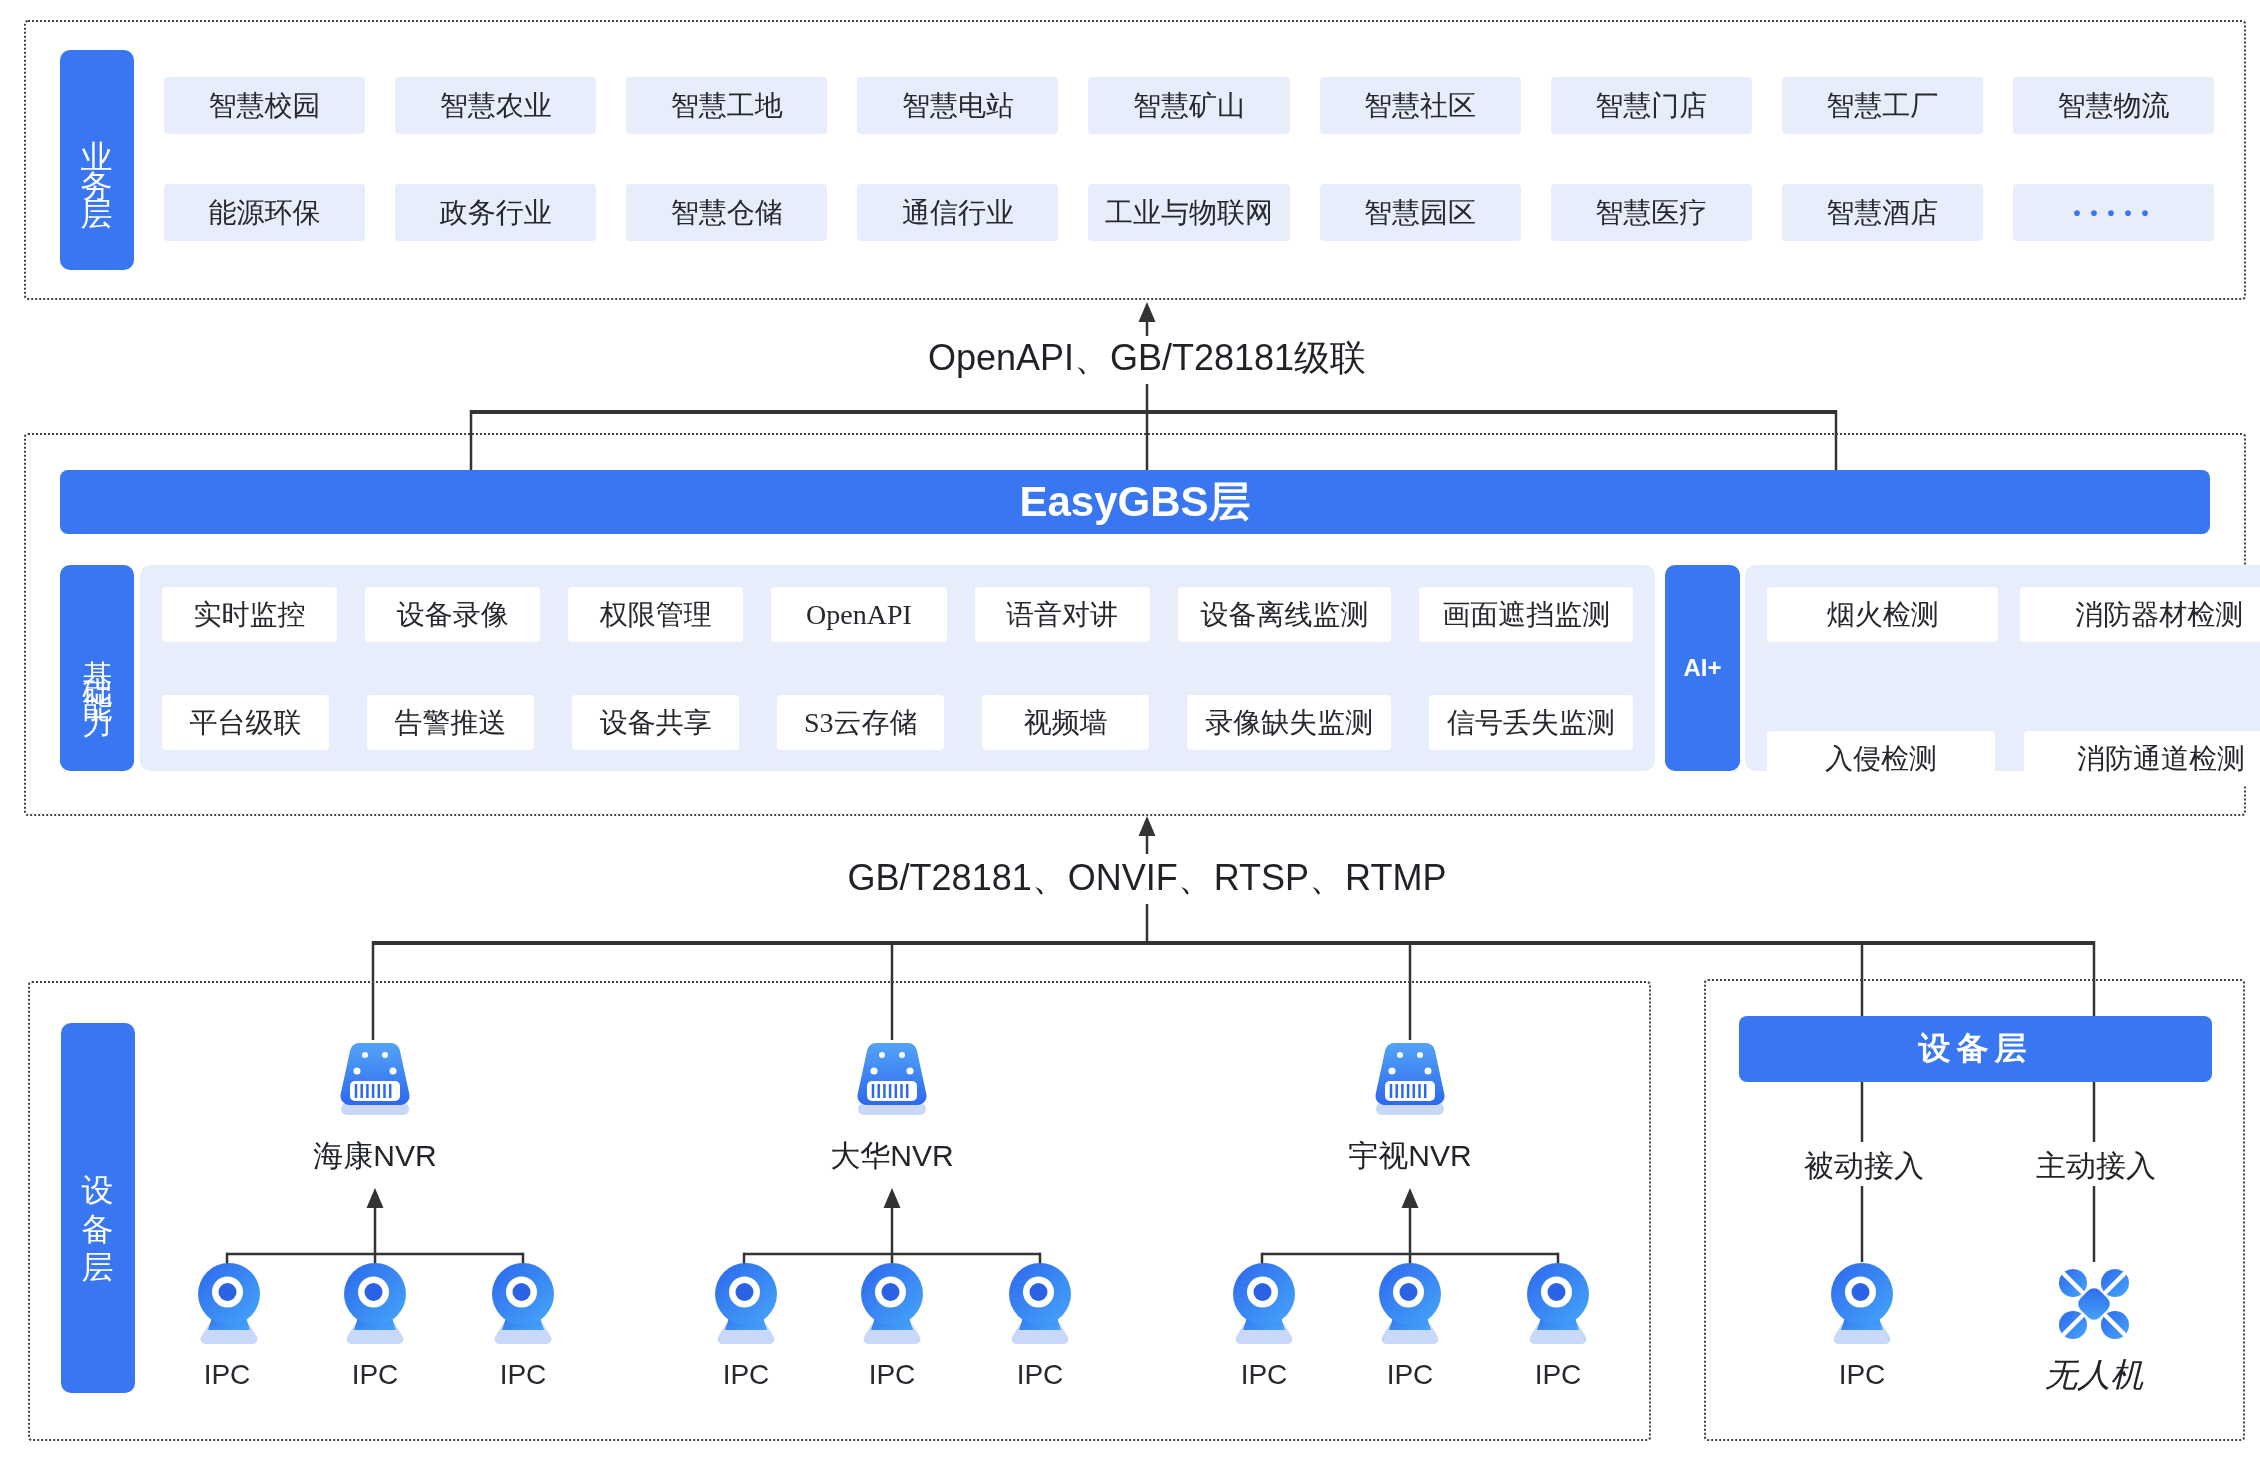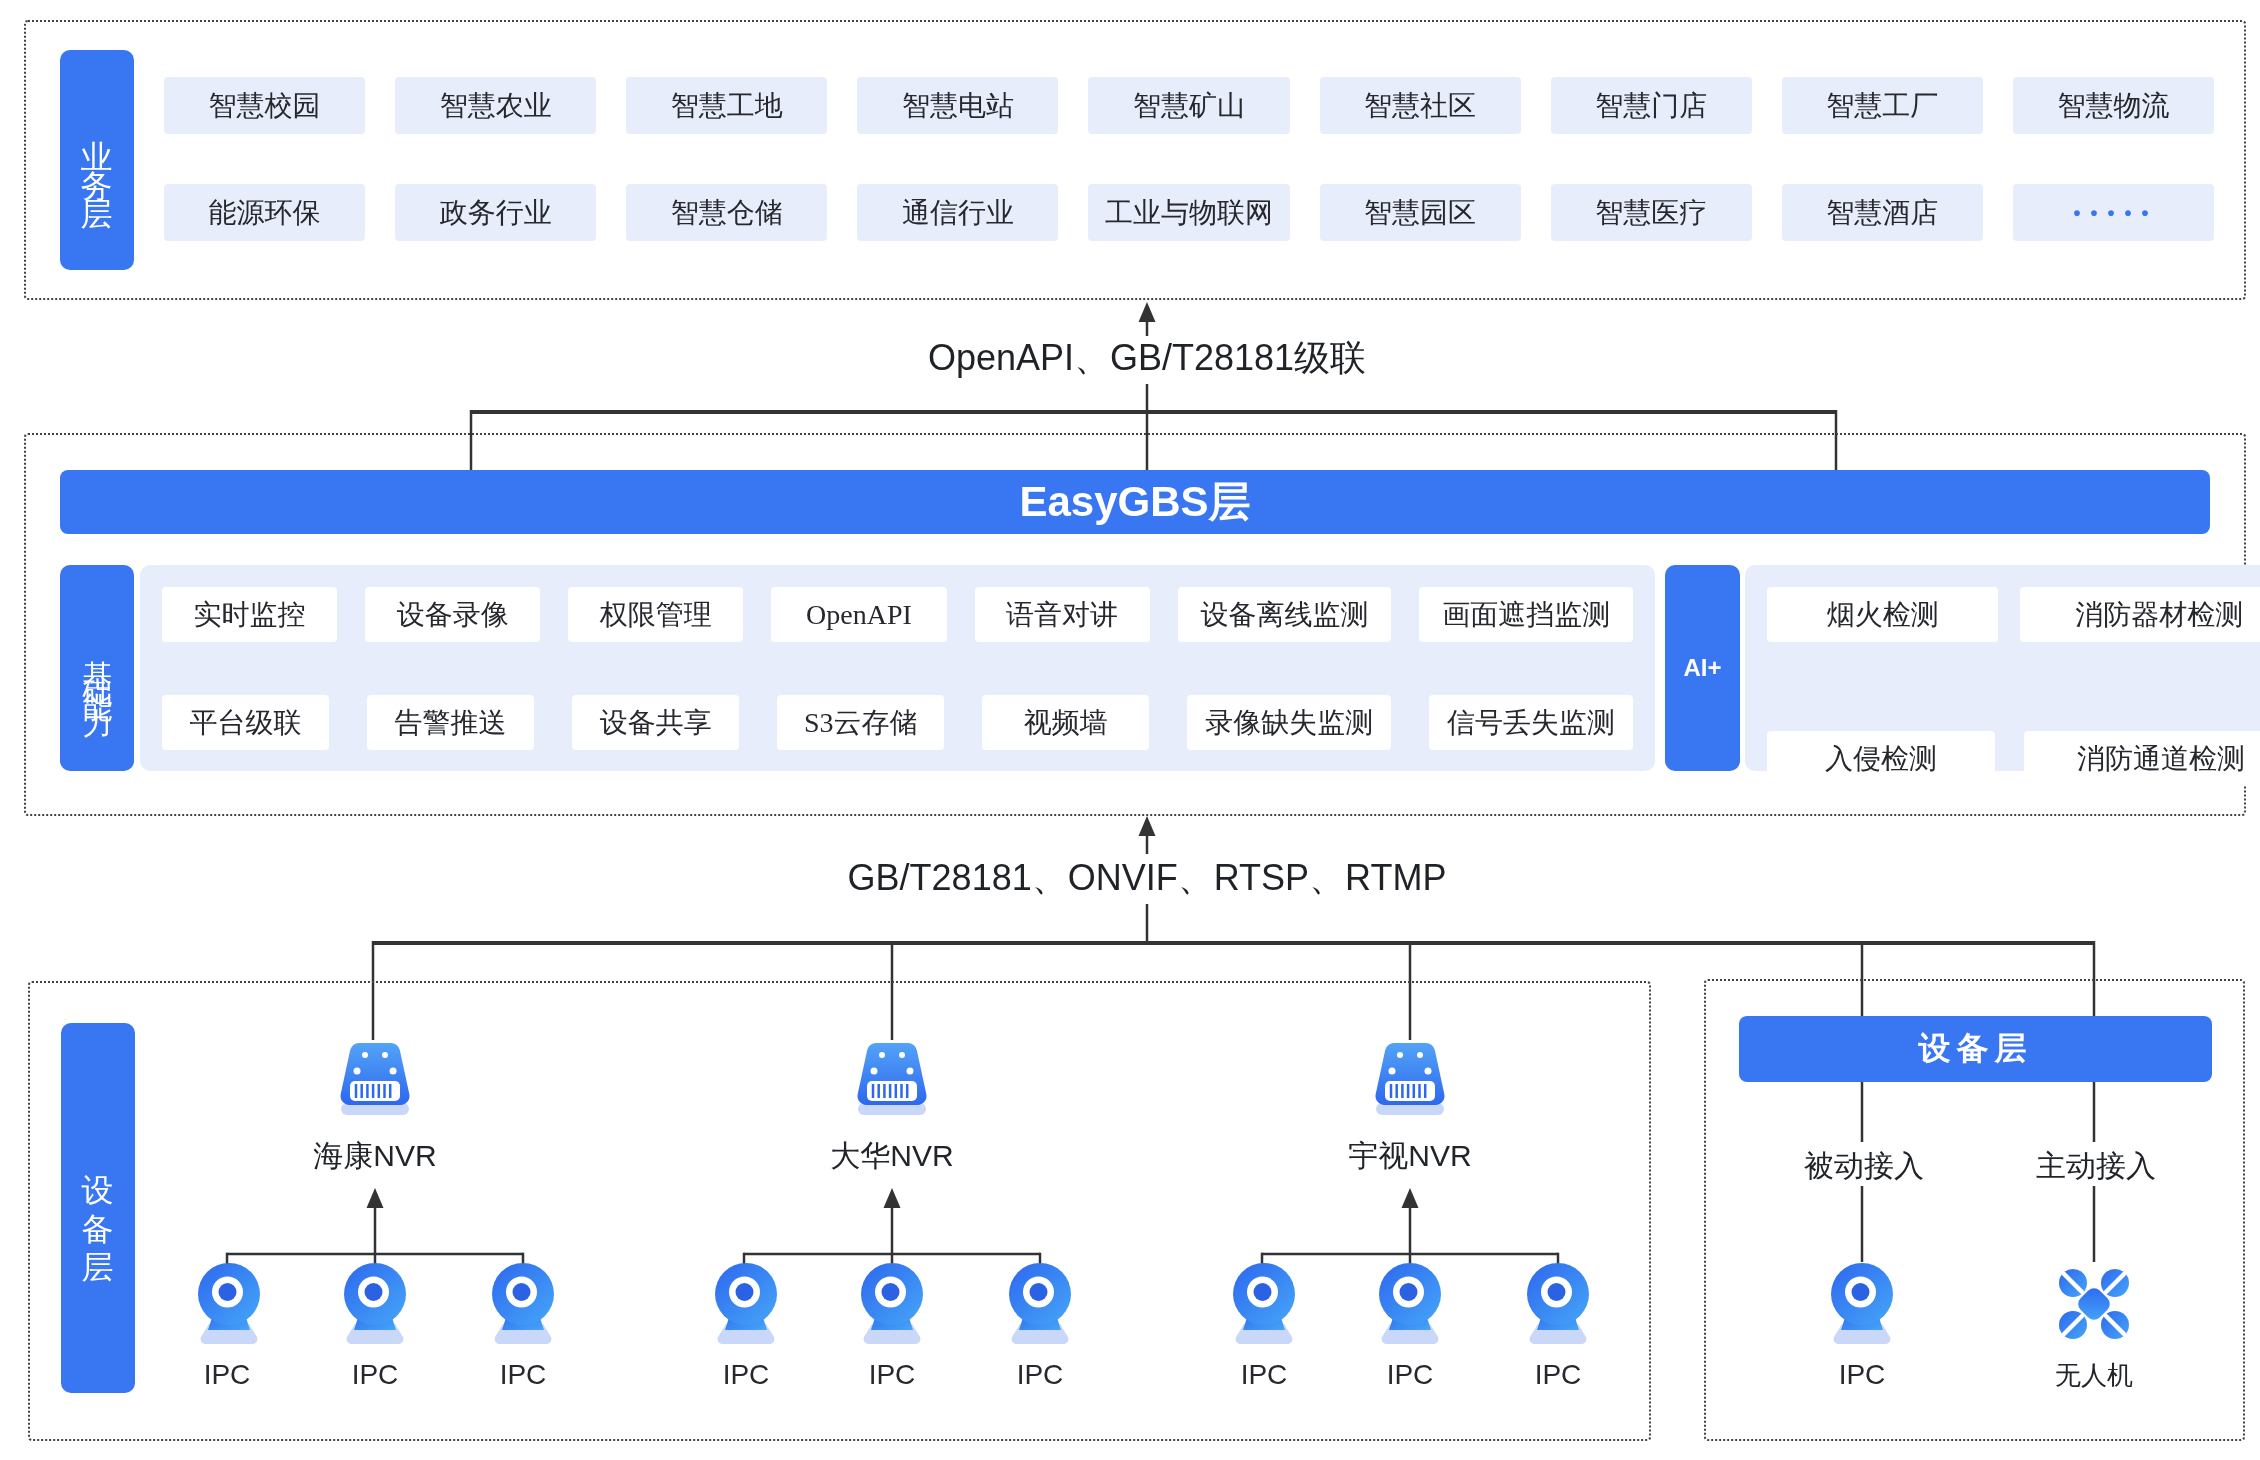--- a/index.html
+++ b/index.html
@@ -347,15 +347,15 @@
         <rect x="24.5" y="24.5" width="27" height="27" rx="8" transform="rotate(45 38 38)"></rect>
       </g>
       <g stroke="#fff" stroke-width="4.5" stroke-linecap="round">
         <line x1="8" y1="8" x2="26" y2="26"></line>
         <line x1="68" y1="8" x2="50" y2="26"></line>
         <line x1="8" y1="68" x2="26" y2="50"></line>
         <line x1="68" y1="68" x2="50" y2="50"></line>
       </g>
     </svg>
   </div>
-  <div class="node-label" style="left:2004px;top:1353px;width:180px;height:44px;font-size:26px;">无人机</div>
+  <div class="node-label" style="left:2004px;top:1353px;width:180px;height:44px;font-size:33px;font-style:italic;">无人机</div>
 
 </div>
 
 </body></html>

